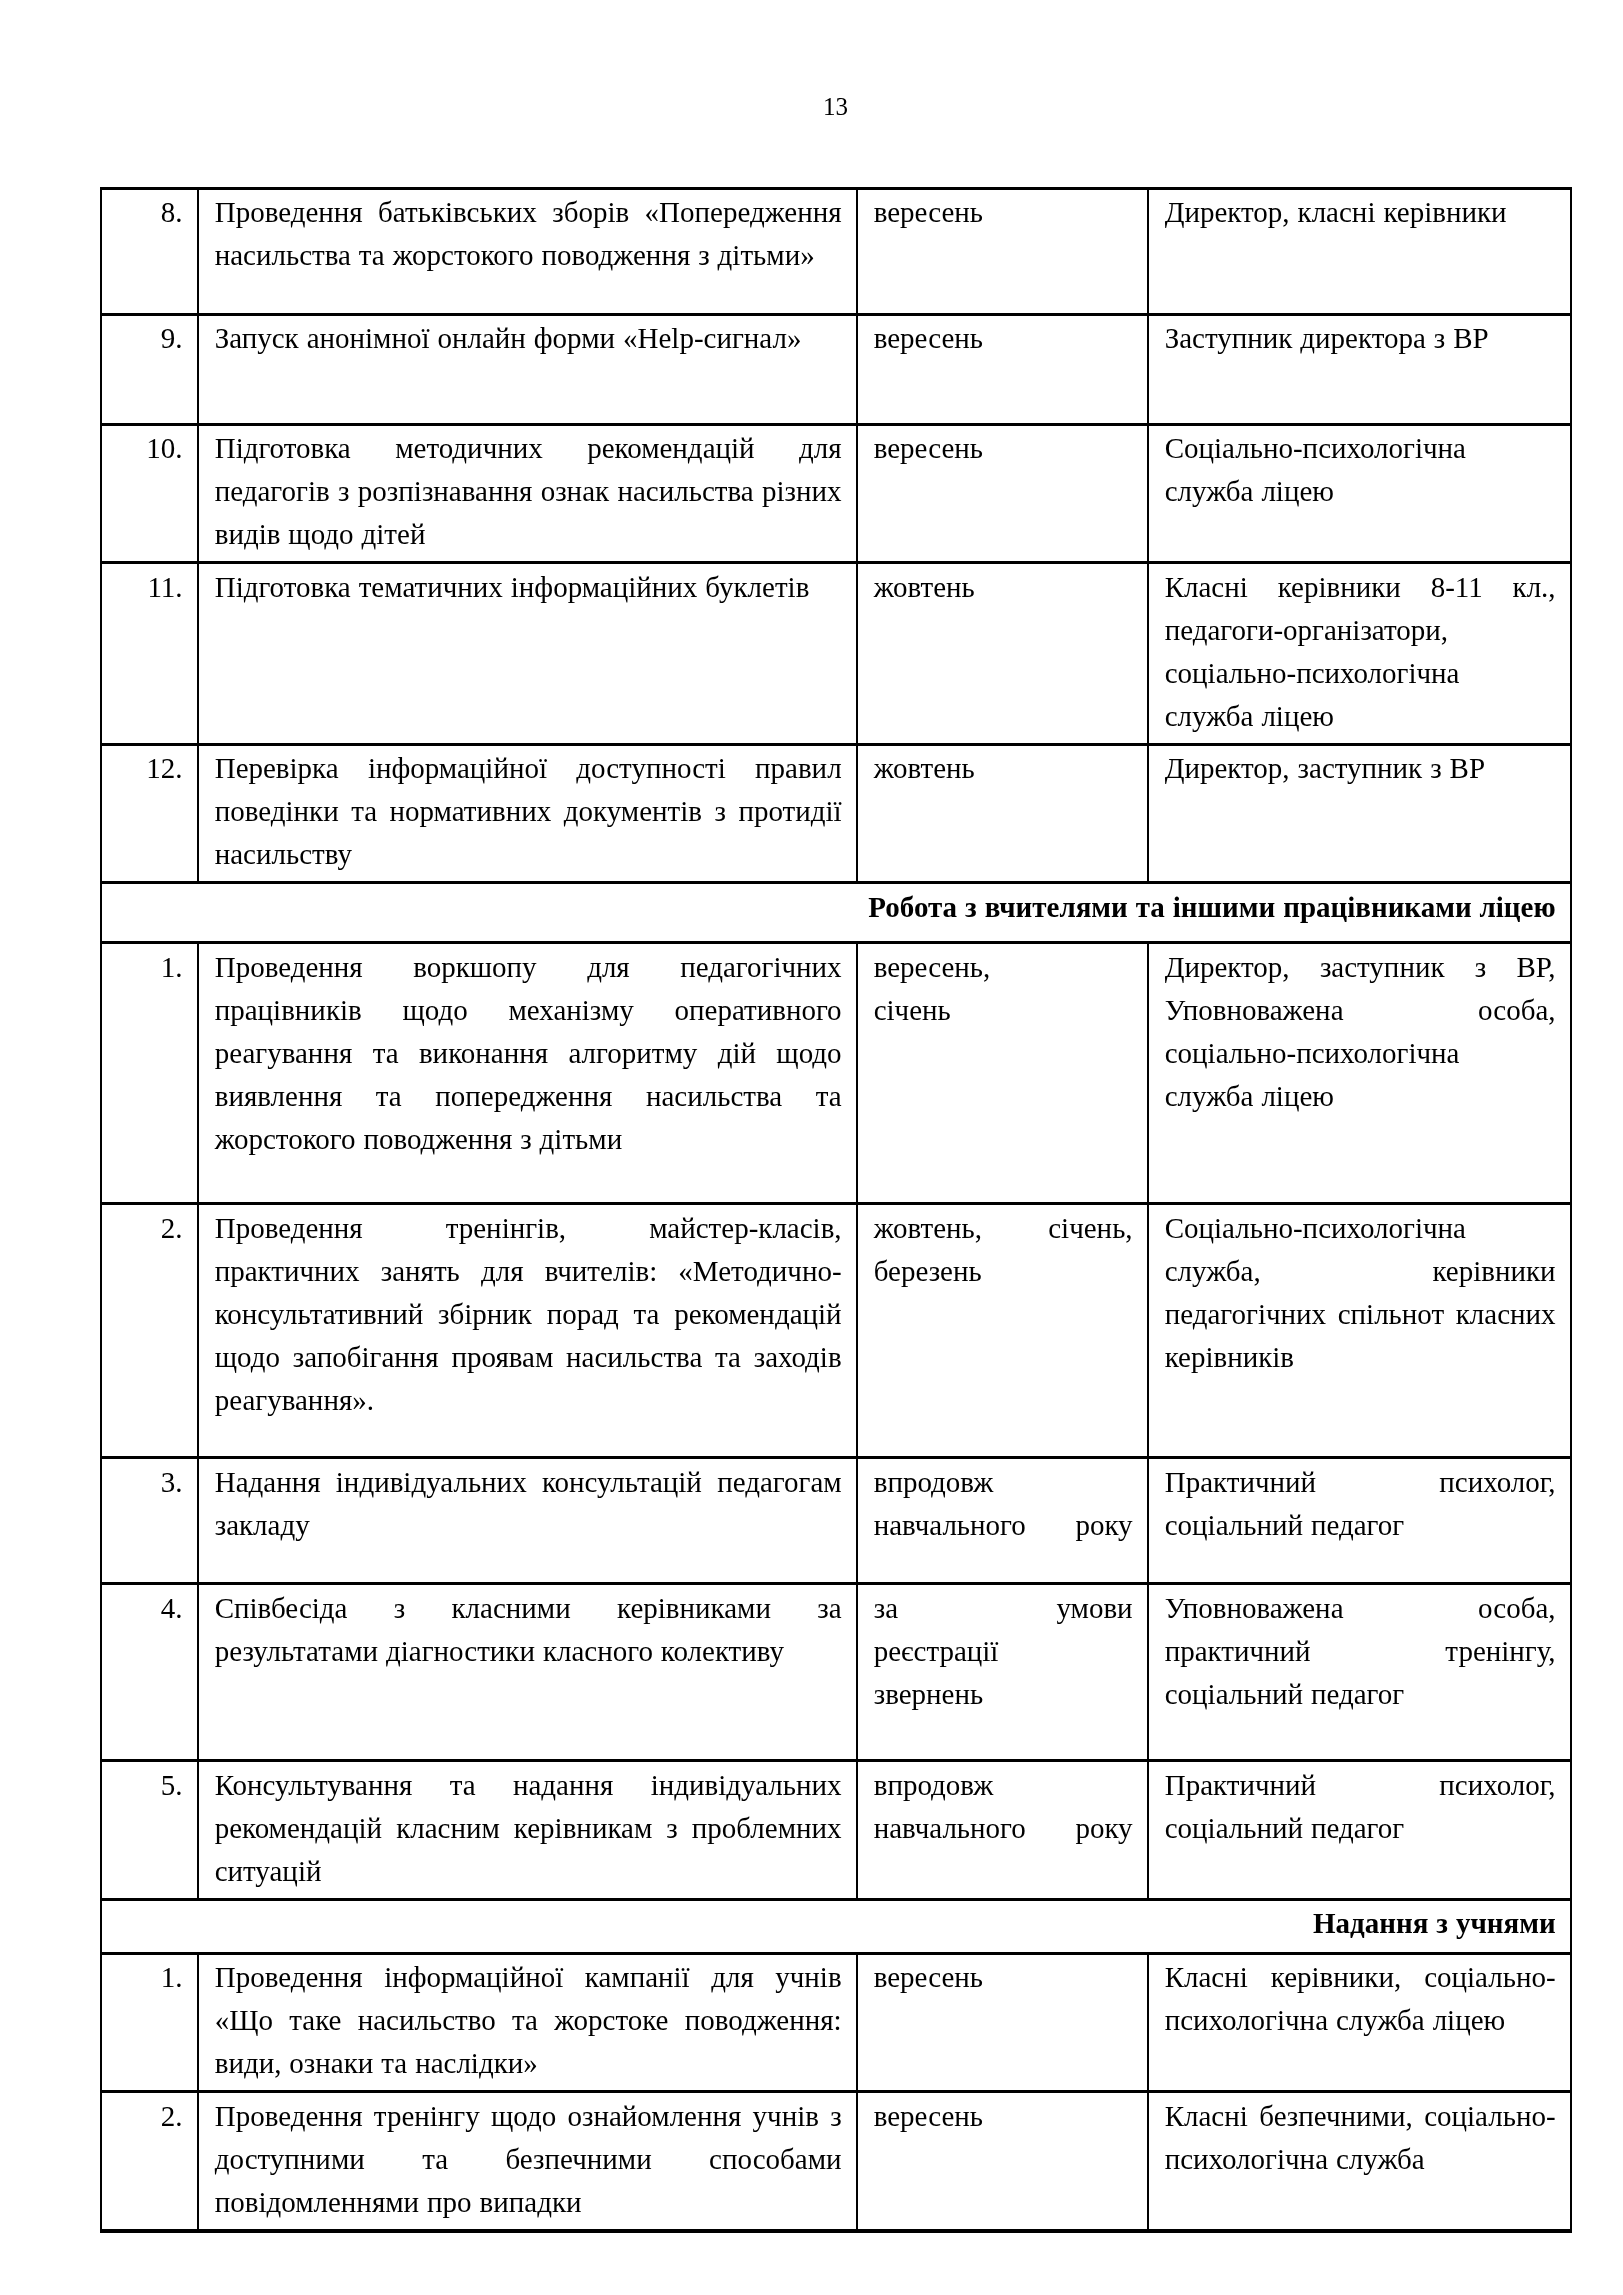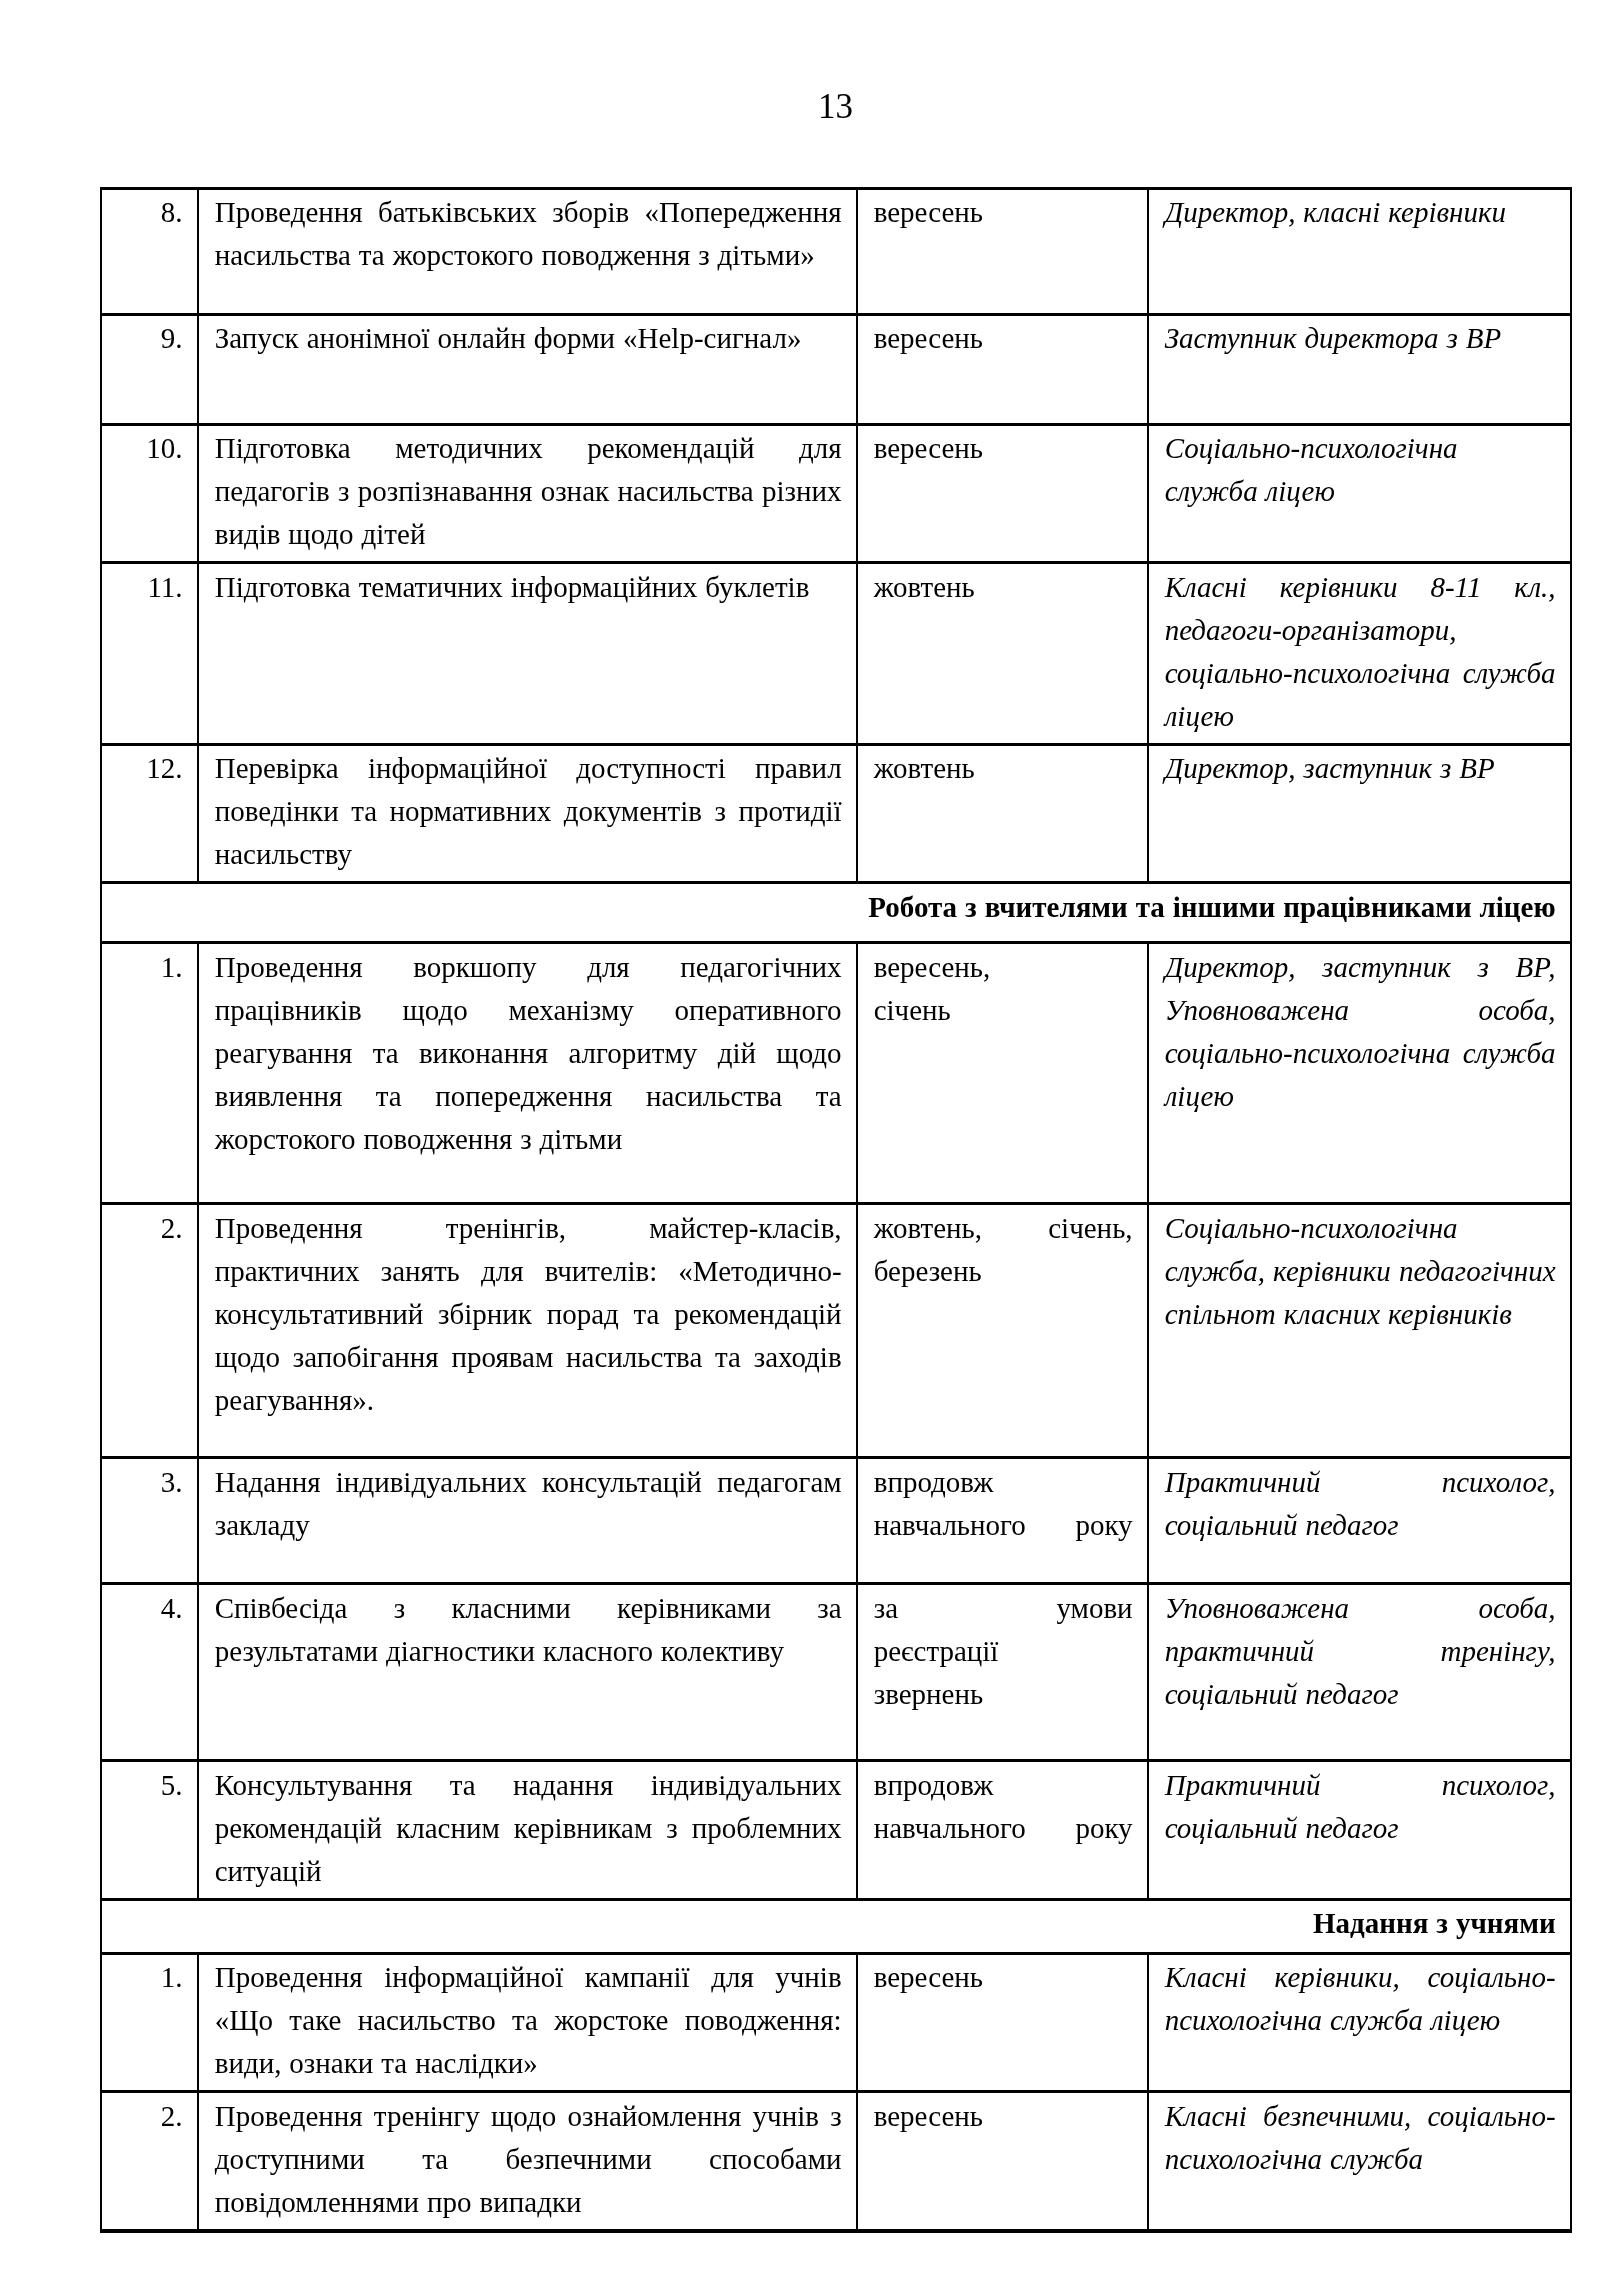--- a/index.html
+++ b/index.html
@@ -17,21 +17,21 @@
     line-height: 43px;
     color: #000000;
     overflow: hidden;
   }
   .page-number {
     position: absolute;
     top: 85px;
     left: 101px;
     width: 1469px;
     text-align: center;
-    font-size: 35px;
+    font-size: 25px;
   }
   table.plan {
     position: absolute;
     top: 187px;
     left: 100px;
     width: 1471px;
     border-collapse: collapse;
     table-layout: fixed;
     border: 2px solid #000;
     border-top-width: 3.3px;
@@ -57,21 +57,20 @@
     text-align: justify;
   }
   td.timing-cell {
     white-space: pre-line;
     text-align: justify;
     text-align-last: justify;
     -moz-text-align-last: justify;
   }
   td.resp-cell {
     text-align: justify;
-    font-style: italic;
   }
   td.section-header-cell {
     text-align: right;
     font-weight: bold;
     padding-top: 6.5px;
   }
 </style>
 </head>
 <body>
 

